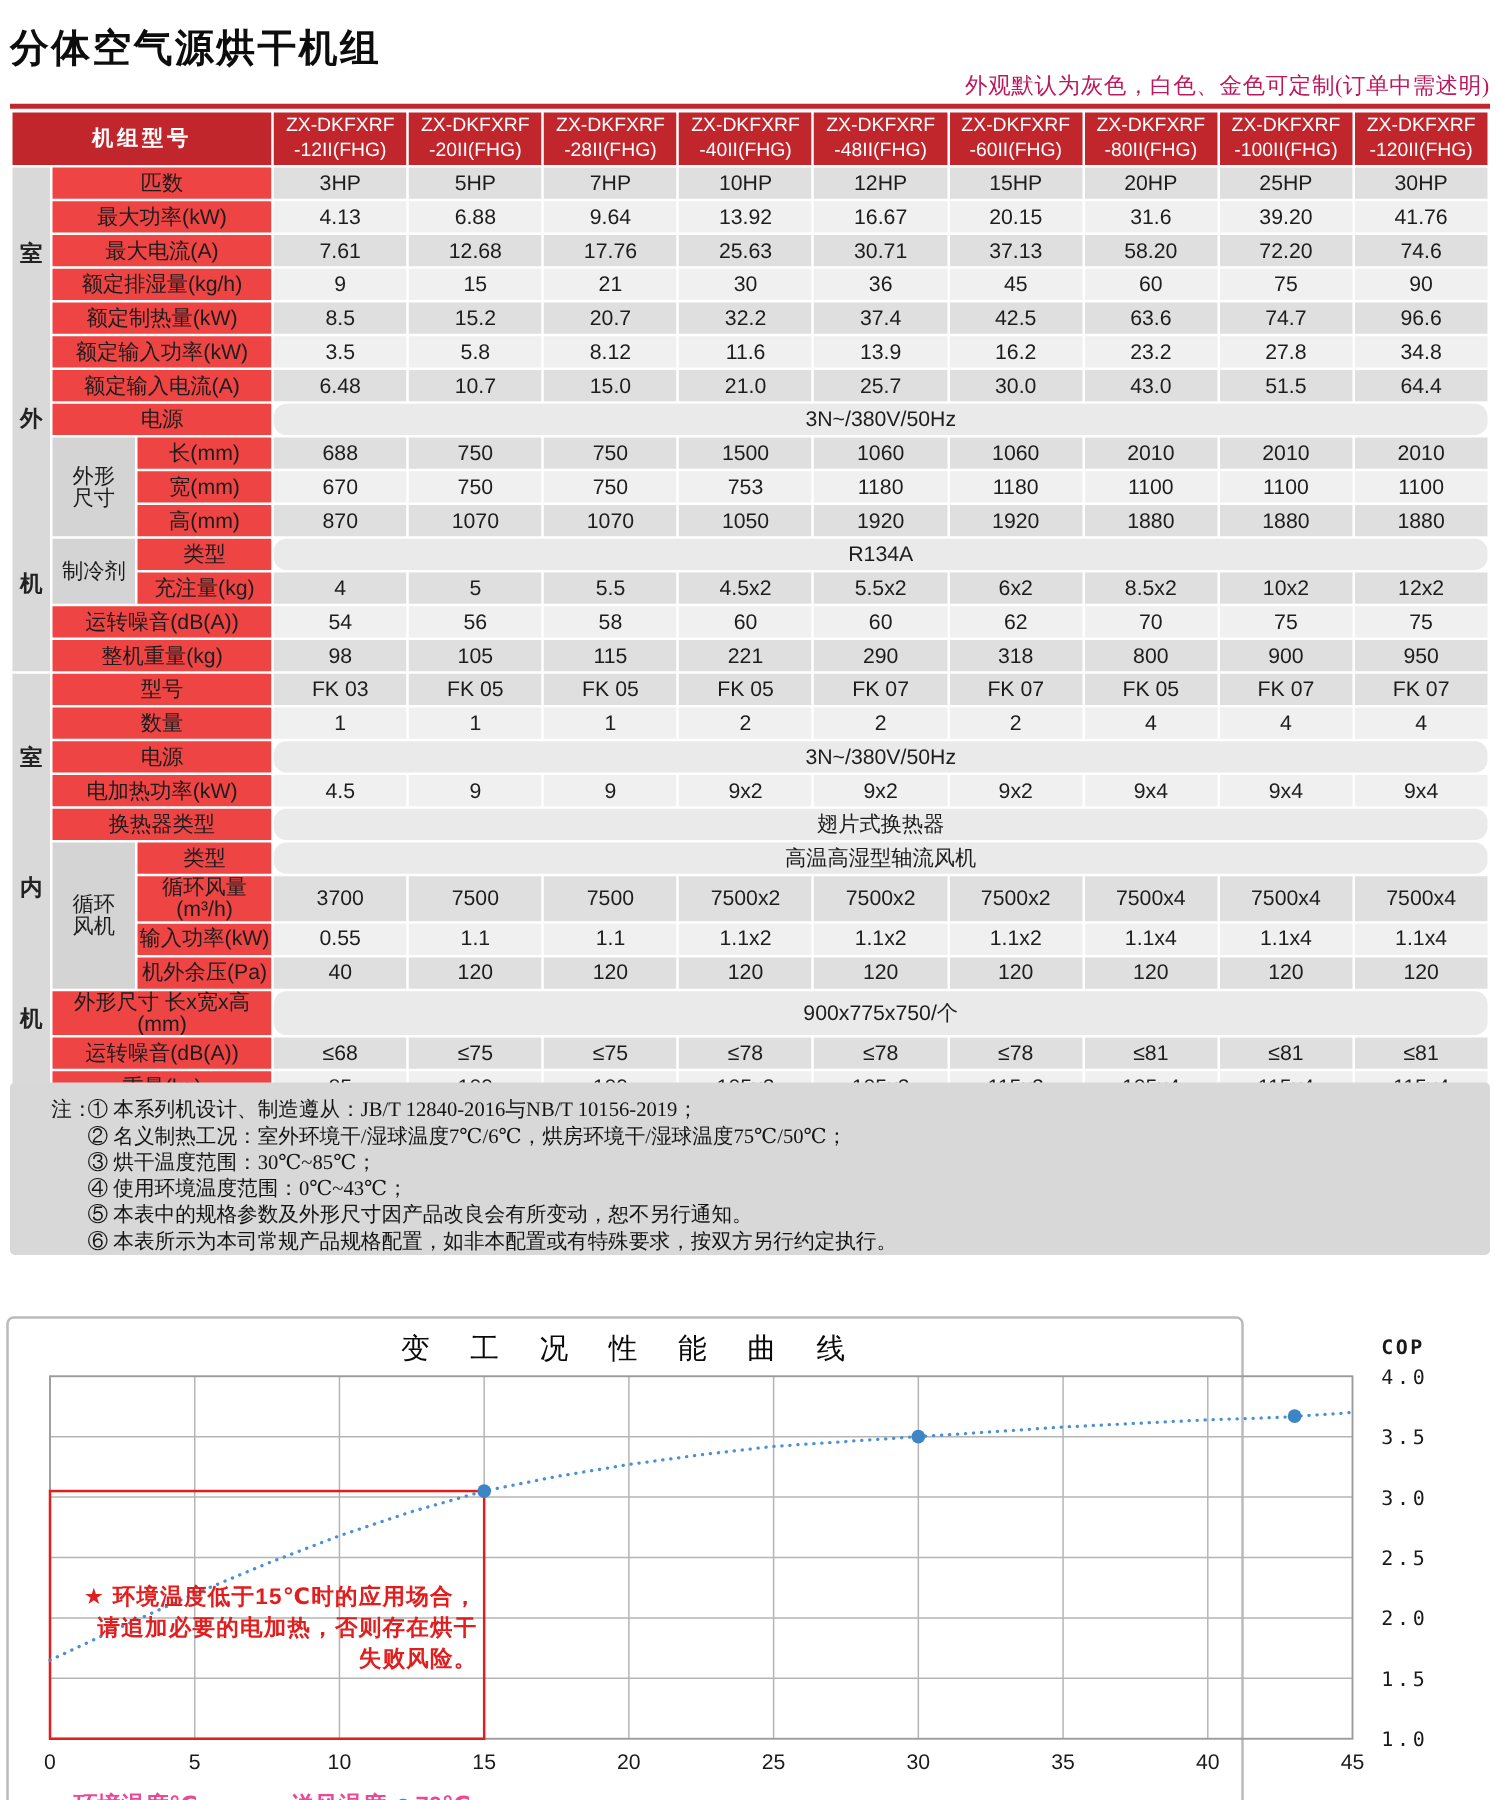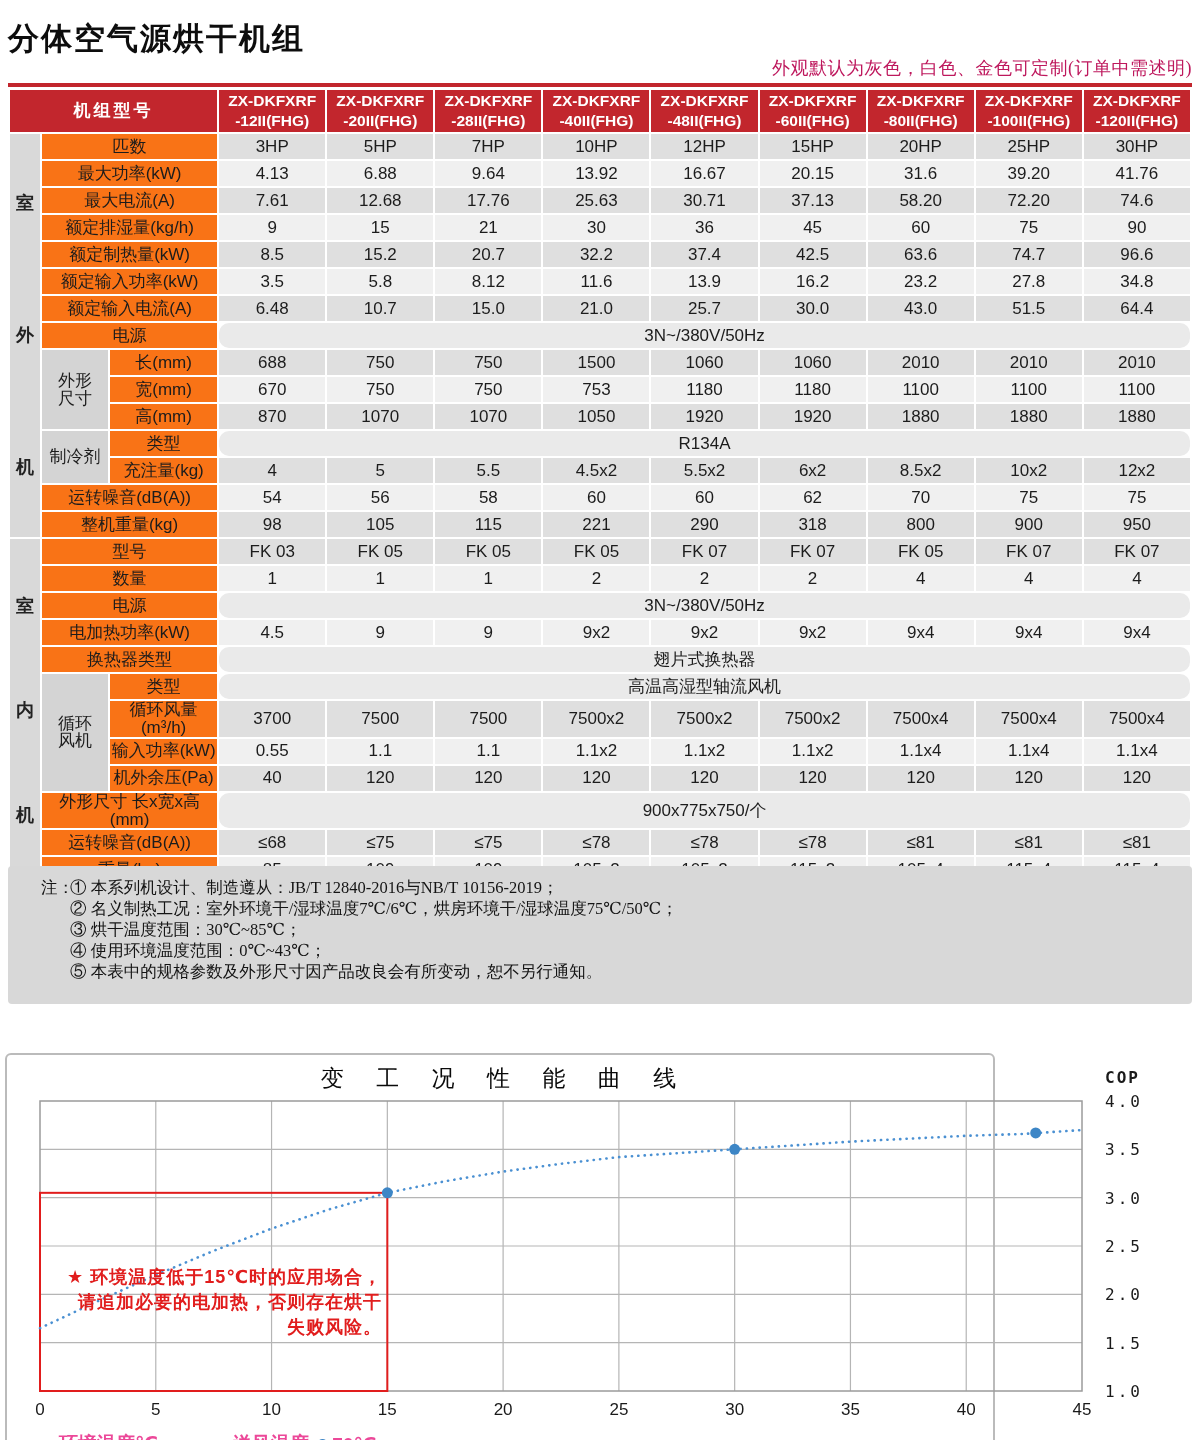--- a/index.html
+++ b/index.html
@@ -8,25 +8,25 @@
   .page-title{position:absolute;left:8px;top:18px;margin:0;font-size:31px;font-weight:bold;
        letter-spacing:2px;color:#0d0d0d;}
   .page-subtitle{position:absolute;right:8px;top:56px;font-size:18px;letter-spacing:0.5px;
        font-family:"Liberation Serif","DejaVu Serif",serif;color:#be185d;}
   .red-rule{position:absolute;left:8px;top:83px;width:1184px;height:4px;background:#c2262d;}
 
   
   #spec-table{position:absolute;left:8px;top:88px;width:1184px;border-spacing:2px;
        table-layout:fixed;}
   #spec-table th,#spec-table td{padding:0;text-align:center;vertical-align:middle;overflow:hidden;}
-  #spec-table th{background:#c2262d;color:#fff;height:42px;font-weight:bold;
+  #spec-table th{background:#c2262d;color:#fff;height:42px;font-weight:normal;
        font-size:15.5px;line-height:1.3;white-space:pre-line;}
   #spec-table th.corner{font-size:17px;font-weight:bold;letter-spacing:3px;}
   #spec-table td{height:25px;font-size:17px;line-height:1.05;color:#1c1c1c;}
-  td.label{background:#f97316;font-size:16px;}
+  td.label{background:#ef4444;font-size:16px;}
   td.label.small{font-size:12.5px;}
   td.group-cell{background:#d4d4d4;font-size:16px;white-space:pre-line;line-height:1.2;}
   td.spine-cell{background:#d9d9d9;}
   .spine{display:flex;flex-direction:column;justify-content:space-around;align-items:center;
        font-size:18px;font-weight:bold;color:#222;}
   tr.dark td.val{background:#dfdfdf;}
   tr.light td.val{background:#f0f0f0;}
   td.spanval{background:#eaeaea;border-radius:10px;}
 
   
@@ -402,20 +402,21 @@
     </tbody>
 </table>
 
 <div class="notes">
   <span class="prefix">注：</span>
   <div class="note-line">① 本系列机设计、制造遵从：JB/T 12840-2016与NB/T 10156-2019；</div>
   <div class="note-line">② 名义制热工况：室外环境干/湿球温度7℃/6℃，烘房环境干/湿球温度75℃/50℃；</div>
   <div class="note-line">③ 烘干温度范围：30℃~85℃；</div>
   <div class="note-line">④ 使用环境温度范围：0℃~43℃；</div>
   <div class="note-line">⑤ 本表中的规格参数及外形尺寸因产品改良会有所变动，恕不另行通知。</div>
+  <div class="note-line">⑥ 本表所示为本司常规产品规格配置，如非本配置或有特殊要求，按双方另行约定执行。</div>
 </div>
 
 <div class="chart-panel">
   <div class="chart-title">变 工 况 性 能 曲 线</div>
   <svg id="chart-svg" width="1186" height="426" viewBox="0 0 1186 426">
       <line x1="148.77777777777777" y1="46" x2="148.77777777777777" y2="336" class="grid"></line>
       <line x1="264.55555555555554" y1="46" x2="264.55555555555554" y2="336" class="grid"></line>
       <line x1="380.3333333333333" y1="46" x2="380.3333333333333" y2="336" class="grid"></line>
       <line x1="496.1111111111111" y1="46" x2="496.1111111111111" y2="336" class="grid"></line>
       <line x1="611.8888888888889" y1="46" x2="611.8888888888889" y2="336" class="grid"></line>

